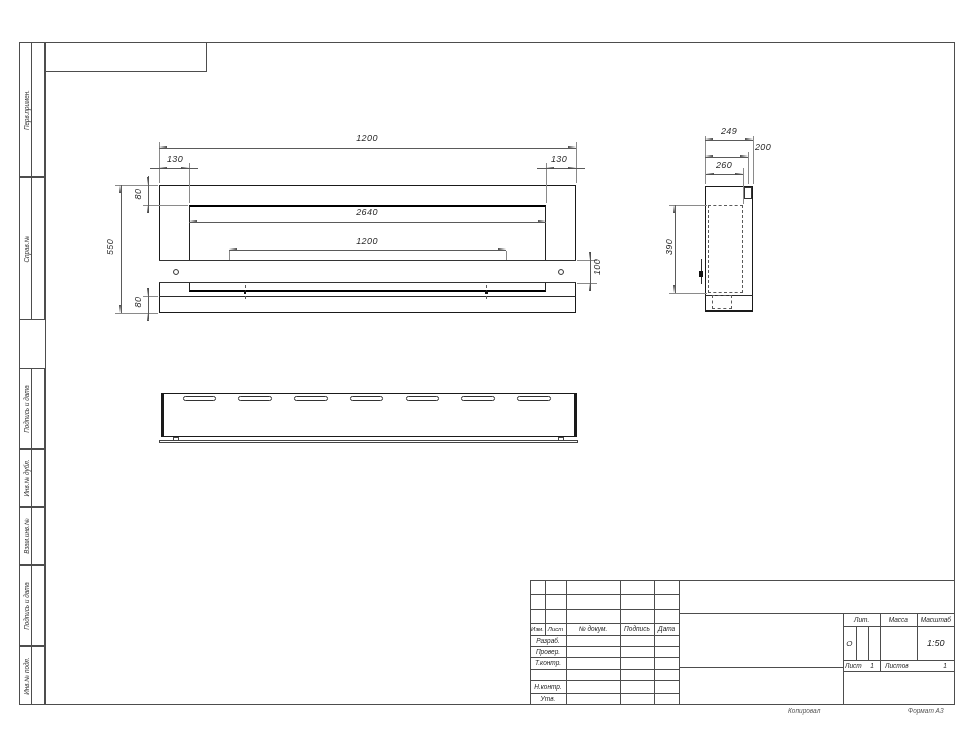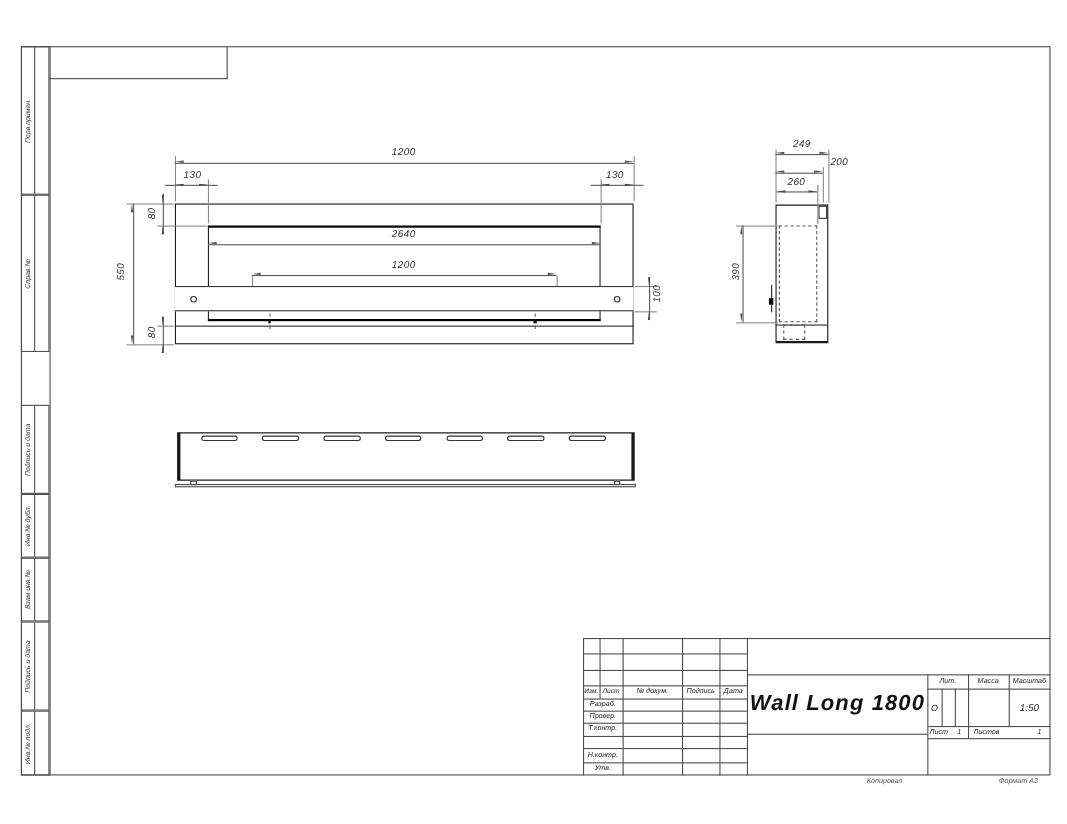--- a/index.html
+++ b/index.html
@@ -225,21 +225,20 @@
   <div class="tt" style="left:530px;top:623.3px;width:15px;height:11.4px;font-size:6px;">Изм.</div>
   <div class="tt" style="left:545px;top:623.3px;width:21px;height:11.4px;font-size:6px;">Лист</div>
   <div class="tt" style="left:566px;top:623.3px;width:54px;height:11.4px;">№ докум.</div>
   <div class="tt" style="left:620px;top:623.3px;width:34px;height:11.4px;">Подпись</div>
   <div class="tt" style="left:654px;top:623.3px;width:25.3px;height:11.4px;">Дата</div>
   <div class="tt" style="left:530px;top:634.7px;width:36px;height:11.3px;">Разраб.</div>
   <div class="tt" style="left:530px;top:646px;width:36px;height:11.3px;">Провер.</div>
   <div class="tt" style="left:530px;top:657.3px;width:36px;height:11.4px;">Т.контр.</div>
   <div class="tt" style="left:530px;top:680px;width:36px;height:12.5px;">Н.контр.</div>
   <div class="tt" style="left:530px;top:692.5px;width:36px;height:12.5px;">Утв.</div>
-  <div class="tt big" style="left:679.3px;top:613.3px;width:164px;height:53.4px;">Wall Long 1800</div>
   <div class="tt" style="left:843.3px;top:613.3px;width:36.7px;height:12.7px;">Лит.</div>
   <div class="tt" style="left:880px;top:613.3px;width:36.7px;height:12.7px;">Масса</div>
   <div class="tt" style="left:916.7px;top:613.3px;width:38.3px;height:12.7px;">Масштаб</div>
   <div class="tt" style="left:843.3px;top:626px;width:12.2px;height:34px;font-size:8px;">О</div>
   <div class="tt" style="left:916.7px;top:626px;width:38.3px;height:34px;font-size:9px;">1:50</div>
   <div class="tt" style="left:845px;top:660px;width:22px;height:11px;justify-content:flex-start;">Лист</div>
   <div class="tt" style="left:866px;top:660px;width:12px;height:11px;">1</div>
   <div class="tt" style="left:885px;top:660px;width:30px;height:11px;justify-content:flex-start;">Листов</div>
   <div class="tt" style="left:938px;top:660px;width:14px;height:11px;">1</div>
 

